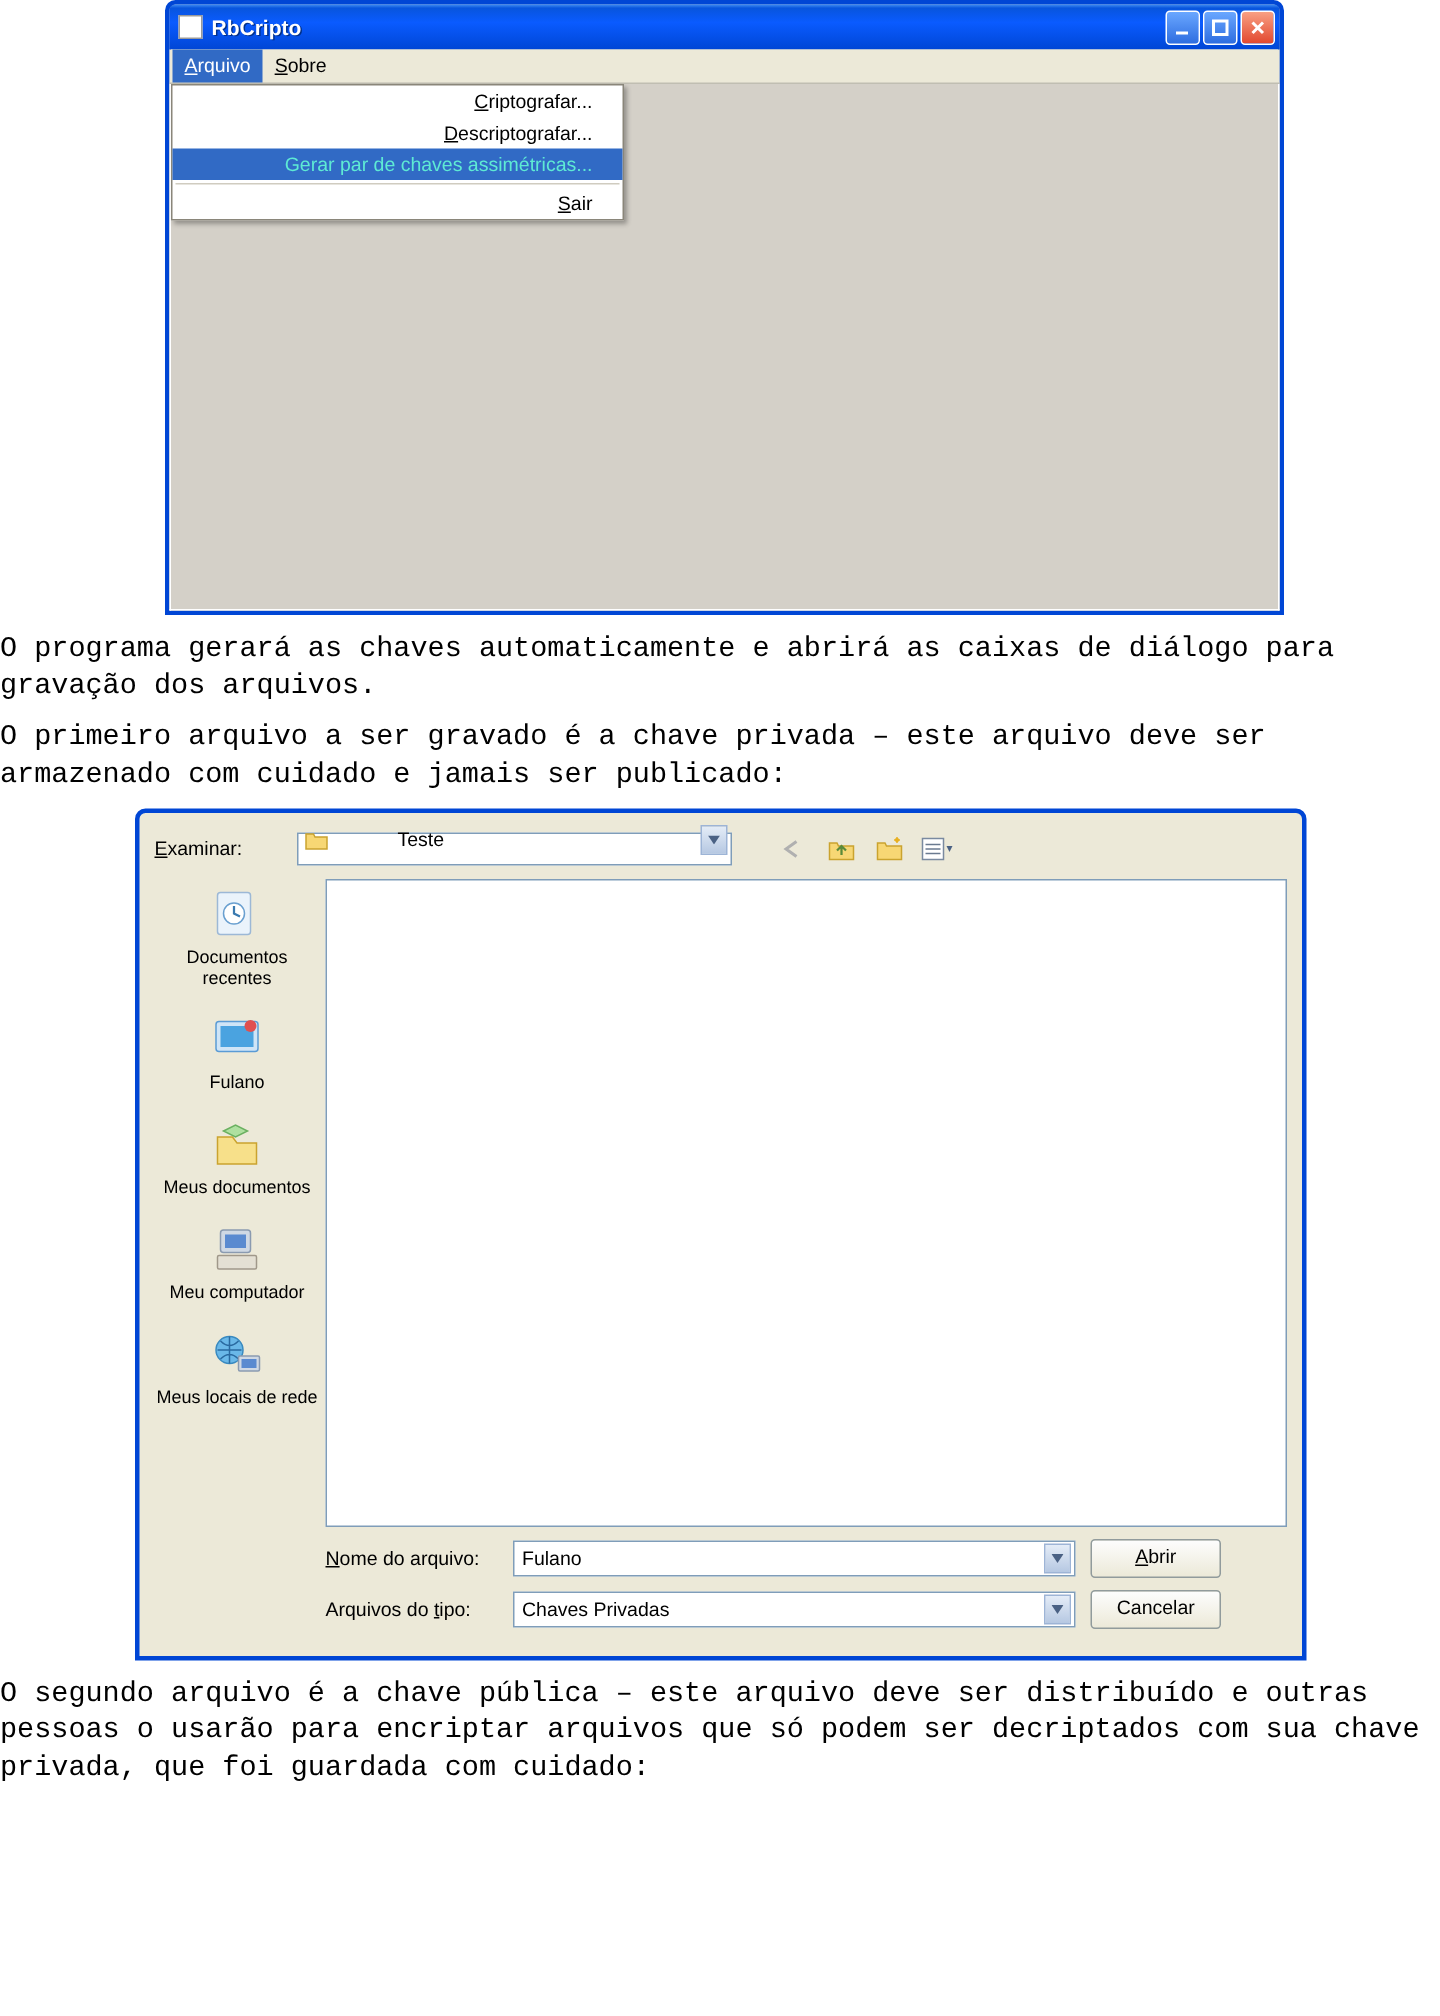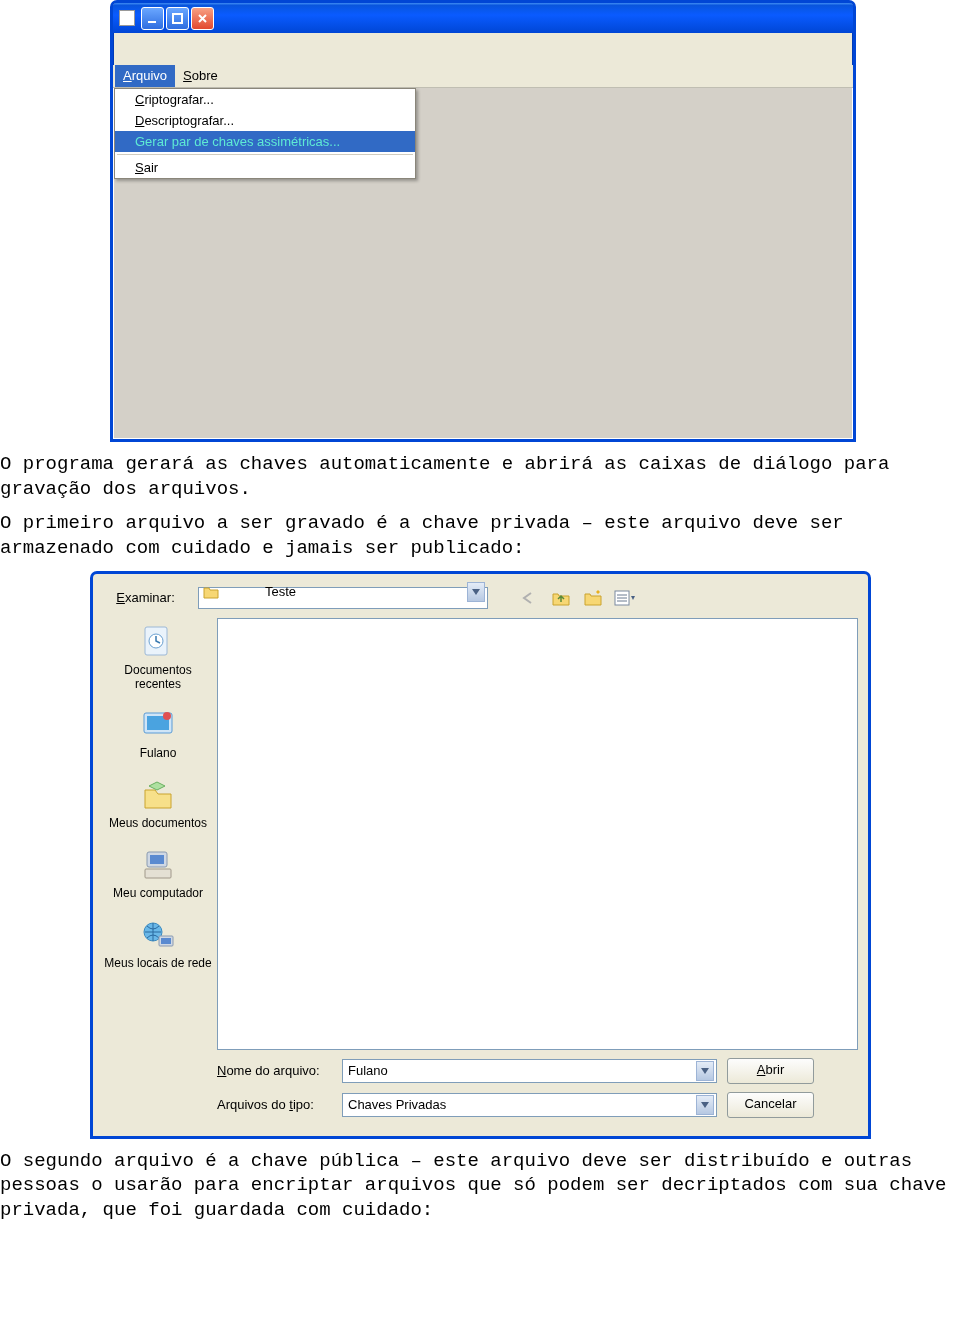--- a/index.html
+++ b/index.html
@@ -65,39 +65,39 @@
   .wbtn svg { width: 13px; height: 13px; }
 
   .menubar {
     height: 22px;
     background: #ece9d8;
     border-bottom: 1px solid #c0beb2;
     display: flex;
     align-items: stretch;
     padding: 0 2px;
     font-size: 13px;
-    margin-top: 32px;
   }
   .menu-item {
     padding: 3px 8px 0 8px;
     height: 100%;
     box-sizing: border-box;
   }
   .menu-item.open {
     background: #316ac5;
     color: #fff;
   }
   .underline { text-decoration: underline; }
 
   .client {
     position: relative;
     height: 350px;
     background: #d4d0c8;
     border: 1px solid #fff;
     border-top: none;
+    text-align: right;
   }
   .dropdown {
     position: absolute;
     left: 0; top: 0;
     width: 300px;
     background: #fff;
     border: 1px solid #8a867a;
     box-shadow: 2px 2px 3px rgba(0,0,0,0.3);
     font-size: 13px;
   }
@@ -136,21 +136,21 @@
   .dlg-body {
     padding: 10px 10px 10px 10px;
   }
   .dlg-top {
     display: flex;
     align-items: center;
     gap: 10px;
     height: 28px;
     margin-bottom: 6px;
   }
-  .lbl-examinar { width: 85px; text-align: center; }
+  .lbl-examinar { width: 85px; text-align: left; }
   .combo {
     flex: 0 0 290px;
     height: 22px;
     background: #fff;
     border: 1px solid #7f9db9;
     display: flex;
     align-items: center;
     padding: 0 2px 12px 4px;
     box-sizing: border-box;
     gap: 41px;
@@ -234,20 +234,21 @@
   .folder-svg { fill: #f7d774; stroke: #caa32f; stroke-width:1; }
 </style>
 </head>
 <body>
 
 <div class="page">
 
   <div class="win">
     <div class="titlebar">
       <div class="title-icon"></div>
+      <div class="title-text">RbCripto</div>
       <div class="win-btns">
         <div class="wbtn wbtn-blue">
           <svg viewBox="0 0 13 13">
               <rect x="2" y="9" width="8" height="2" fill="#fff"></rect>
             </svg>
         </div>
         <div class="wbtn wbtn-blue">
           <svg viewBox="0 0 13 13">
               <rect x="2" y="2" width="9" height="9" fill="none" stroke="#fff" stroke-width="2"></rect>
             </svg>

